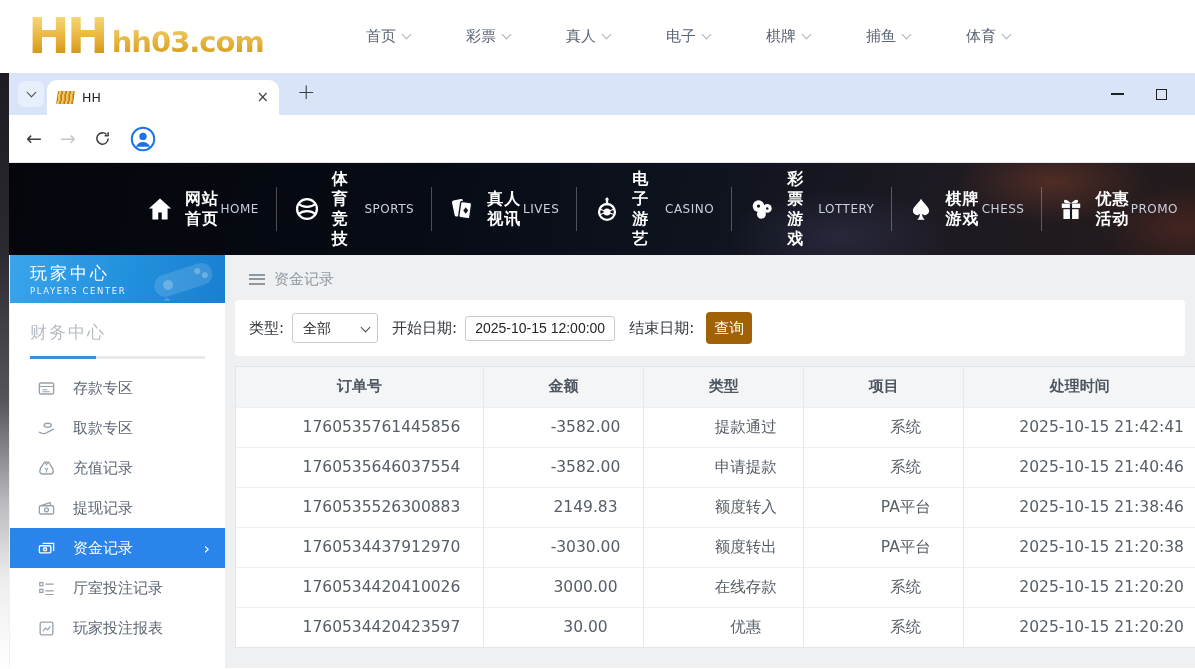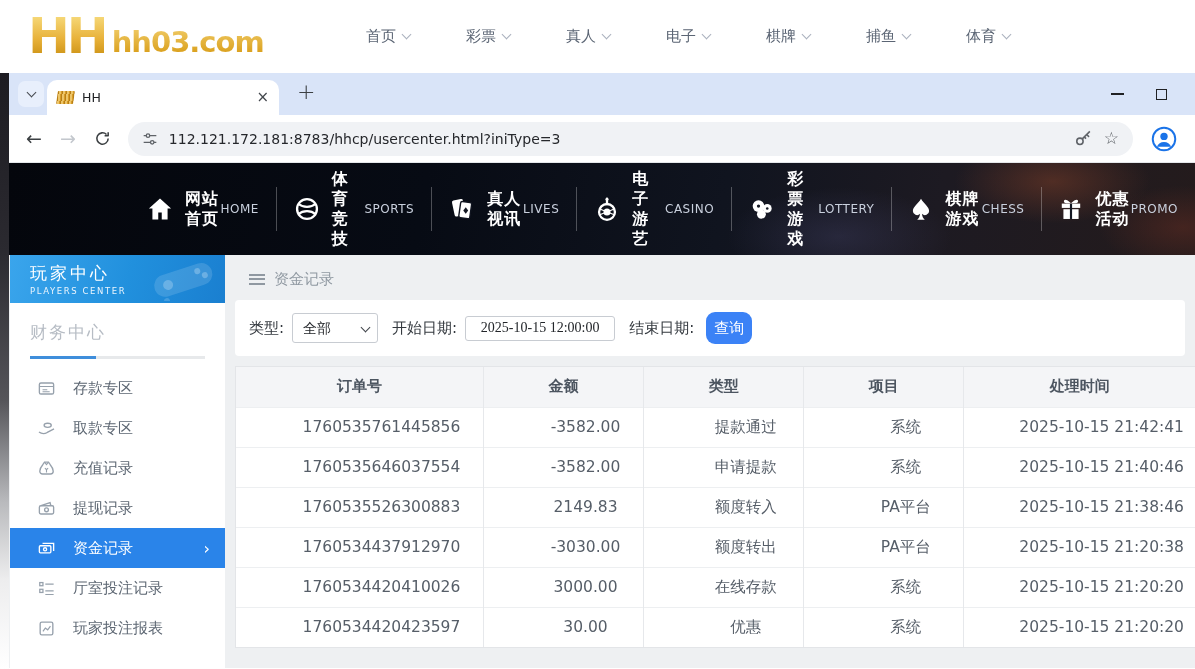--- a/index.html
+++ b/index.html
@@ -95,23 +95,23 @@
   .filter-card { background:#fff; border-radius:4px; margin-right:10px; height:56px;
     display:flex; align-items:center; padding:0 14px; }
   .f-label { font-size:15px; color:#33383e; margin-right:8px; }
   .select-wrap { position:relative; margin-right:14px; }
   .select-wrap select { appearance:none; -webkit-appearance:none; width:86px; height:30px;
     border:1px solid #c8ccd2; border-radius:3px; background:#fff; font-size:14px; color:#23262a;
     padding:0 22px 0 10px; font-family:inherit; }
   .select-wrap::after { content:""; position:absolute; right:9px; top:11px; width:6px; height:6px;
     border-right:1.6px solid #41454b; border-bottom:1.6px solid #41454b; transform:rotate(45deg); pointer-events:none; }
   .f-input { width:150px; height:25px; border:1px solid #c8ccd2; border-radius:3px; font-size:14px;
-    color:#23262a; text-align:center; margin-right:14px; font-family:Liberation Serif, serif; }
-  .query-btn { margin-left:4px; width:46px; height:32px; background:#3b82f6; color:#fff; font-size:15px;
-    border:none; border-radius:9px; font-family:inherit; cursor:pointer; }
+    color:#23262a; text-align:center; margin-right:14px; font-family:Liberation Sans, sans-serif; }
+  .query-btn { margin-left:4px; width:46px; height:32px; background:#a16207; color:#fff; font-size:15px;
+    border:none; border-radius:4px; font-family:inherit; cursor:pointer; }
 
   .table-wrap { margin-top:10px; background:#fff; border:1px solid #e3e5e8; border-right:none; }
   table { width:100%; border-collapse:collapse; table-layout:fixed; }
   col.c1{width:25.8%} col.c2{width:16.7%} col.c3{width:16.7%} col.c4{width:16.7%} col.c5{width:24.1%}
   th { height:40px; background:#f4f5f7; color:#4c5560; font-size:15px; font-weight:600; }
   td { height:40px; color:#565e68; font-size:15.5px; text-align:center;padding-left:44px; }
   th + th, td + td { border-left:1px solid #e6e8eb; }
   tbody tr { border-top:1px solid #edeff1; }
 </style>
 </head>
@@ -175,34 +175,20 @@
 
   <div class="toolbar">
     <span class="nav-arrow back">←</span>
     <span class="nav-arrow fwd">→</span>
     <span class="reload">
       <svg width="17" height="17" viewBox="0 0 24 24" fill="none" stroke="#3c4043" stroke-width="2.2">
         <path d="M20 12a8 8 0 1 1-2.34-5.66"></path>
           <path d="M20 3v5h-5" stroke-linejoin="round"></path>
       </svg>
     </span>
-    <div class="omnibox">
-      <svg width="16" height="16" viewBox="0 0 24 24" fill="none" stroke="#5f6368" stroke-width="2">
-        <circle cx="9" cy="7" r="2.6"></circle>
-          <path d="M2.5 7h3.8M11.8 7h9.7M2.5 17h9.7M18 17h3.5"></path>
-          <circle cx="15.3" cy="17" r="2.6"></circle>
-      </svg>
-      <span class="url-text">112.121.172.181:8783/hhcp/usercenter.html?iniType=3</span>
-      <span class="omni-spacer"></span>
-      <svg width="19" height="19" viewBox="0 0 24 24" fill="none" stroke="#5f6368" stroke-width="2">
-        <circle cx="7.5" cy="15.5" r="4"></circle>
-          <path d="M10.5 12.5 20 3M16 7l3 3M13 10l2.2 2.2"></path>
-      </svg>
-      <span class="star-icon">☆</span>
-    </div>
     <span class="avatar">
       <svg width="26" height="26" viewBox="0 0 24 24">
         <circle cx="12" cy="12" r="10.4" fill="none" stroke="#1a73e8" stroke-width="1.8"></circle>
         <circle cx="12" cy="9.6" r="3.4" fill="#1a73e8"></circle>
         <path d="M5.4 19.2a7.2 7.2 0 0 1 13.2 0z" fill="#1a73e8"></path>
       </svg>
     </span>
   </div>
 
   <div class="hero">

